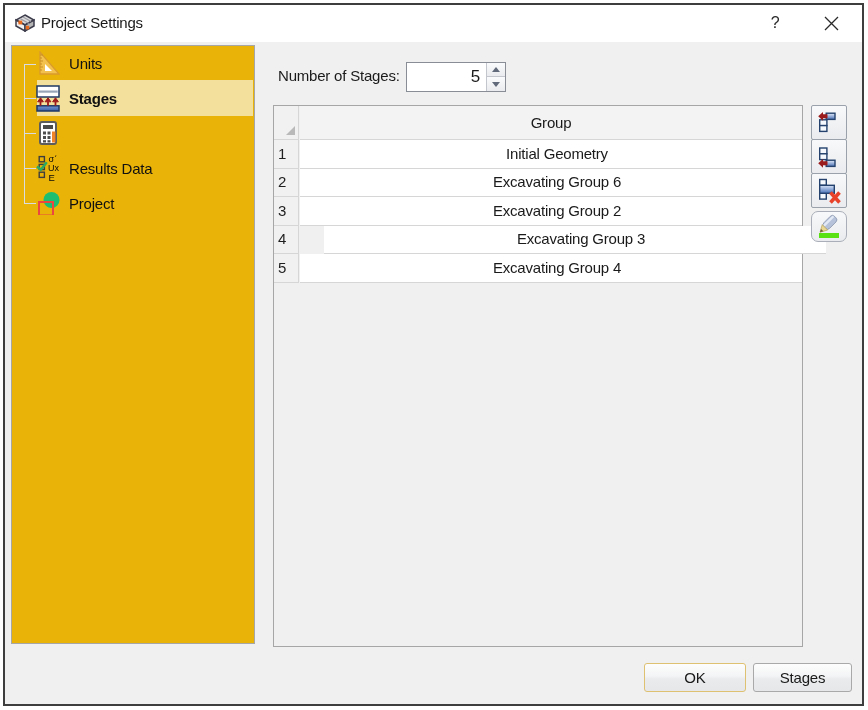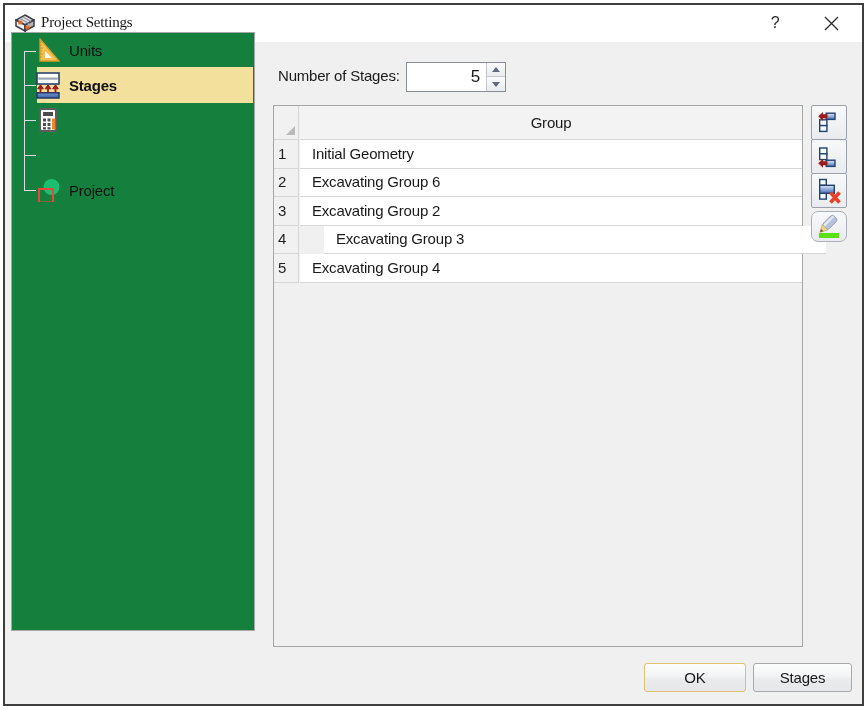--- a/index.html
+++ b/index.html
@@ -1,30 +1,30 @@
 <!DOCTYPE html>
 <html><head>
 <meta charset="utf-8">
 <style>
 * { margin:0; padding:0; box-sizing:border-box; }
 html,body { width:868px; height:710px; background:#ffffff; font-family:"Liberation Sans",sans-serif; letter-spacing:-0.2px; }
 .win { position:absolute; left:3px; top:3px; width:861px; height:703px; border:2px solid #3e3e3e; background:#f0f0f0; }
 .abs { position:absolute; }
 .titlebar { position:absolute; left:0; top:0; width:857px; height:37px; background:#ffffff; }
-.title { position:absolute; left:36px; top:0; height:35px; line-height:35px; font-size:15px; color:#191919;font-family:Liberation Serif, serif; }
+.title { position:absolute; left:36px; top:0; height:35px; line-height:35px; font-size:15px; color:#191919; }
 .tbtn { position:absolute; top:0; height:37px; line-height:36px; text-align:center; color:#2a2a2a; }
-.panel { position:absolute; left:6px; top:27px; width:244px; height:599px; background:#15803d; border:1px solid #a6a6a6; }
+.panel { position:absolute; left:6px; top:40px; width:244px; height:599px; background:#eab308; border:1px solid #a6a6a6; }
 .trow { position:absolute; left:0; width:242px; height:35px; }
 .tlabel { position:absolute; left:57px; top:0; height:35px; line-height:35px; font-size:15px; color:#111; }
 .ticon { position:absolute; left:24px; top:5px; width:24px; height:24px; }
 .conn { position:absolute; background:#d9dce1; }
 .grid { position:absolute; left:268px; top:100px; width:530px; height:542px; border:1px solid #a6a6a6; background:#f0f0f0; }
 .gcell { position:absolute; font-size:15px; color:#1a1a1a; }
 .rowhdr { position:absolute; left:0; width:25px; background:#f1f1f1; border-right:1px solid #d6d6d6; border-bottom:1px solid #d6d6d6; font-size:15px; color:#1f1f1f; text-align:left; padding-left:4px; }
-.namecell { position:absolute; left:26px; width:502px; background:#ffffff; border-bottom:1px solid #d6d6d6; font-size:15px; color:#1a1a1a; padding-left:12px; }
+.namecell { position:absolute; left:26px; width:502px; background:#ffffff; border-bottom:1px solid #d6d6d6; font-size:15px; color:#1a1a1a; padding-left:12px;text-align:center; }
 .sbtn { position:absolute; left:806px; width:36px; height:35px; border:1px solid #9aa1ab; background:linear-gradient(180deg,#f8f9fa 0%,#f1f2f4 50%,#e9ebee 100%); border-radius:2px; }
 .btn { position:absolute; top:658px; height:29px; border-radius:3px; background:linear-gradient(180deg,#fdfdfd 0%,#f3f4f5 45%,#e9ebec 55%,#e5e7e9 100%); font-size:15px; color:#1a1a1a; text-align:center; line-height:27px; }
 .spinbox { position:absolute; left:401px; top:57px; width:100px; height:30px; border:1px solid #888d96; background:#ffffff; }
 </style>
 </head>
 <body>
 <div class="win">
 
   <div class="titlebar"></div>
   <svg class="abs" style="left:10px;top:9px" width="20" height="18" viewBox="0 0 20 18">
@@ -89,20 +89,34 @@
             <rect x="11.5" y="10.5" width="3" height="3"></rect>
           <rect x="7" y="15" width="3" height="3"></rect>
             <rect x="11.5" y="15" width="3" height="3"></rect>
           <rect x="7" y="19.2" width="3" height="2.3"></rect>
             <rect x="11.5" y="19.2" width="3" height="2.3"></rect>
         </g>
         <rect x="16" y="10.5" width="3.4" height="11" fill="#f08428"></rect>
       </svg>
     </div>
 
+    <div class="trow" style="top:105px;">
+      <svg class="ticon" style="top:4px;height:27px;" viewBox="0 0 24 27">
+        <g fill="none" stroke="#3d3d3d" stroke-width="1.4">
+          <rect x="3.2" y="1.6" width="5.2" height="5.2"></rect>
+          <rect x="3.2" y="9.4" width="5.2" height="5.2"></rect>
+          <rect x="3.2" y="17.2" width="5.2" height="5.2"></rect>
+        </g>
+        <text x="12.5" y="7.4" font-size="9" fill="#0a0a0a" font-family="Liberation Sans" letter-spacing="0">σˊ</text>
+        <text x="12" y="16.4" font-size="9" fill="#0a0a0a" font-family="Liberation Sans" letter-spacing="0">Ux</text>
+        <text x="12.5" y="25.6" font-size="9.5" fill="#0a0a0a" font-family="Liberation Sans" letter-spacing="0">E</text>
+        <path d="M1 11.5 L4.8 14.8 L10.8 7.2" stroke="#2aa962" stroke-width="2.5" fill="none"></path>
+      </svg>
+      <div class="tlabel">Results Data</div>
+    </div>
 
     <div class="trow" style="top:140px;">
       <svg class="ticon" viewBox="0 0 24 24">
         <circle cx="15.5" cy="9" r="8" fill="#1dbe70"></circle>
         <rect x="3" y="12" width="14" height="13.5" fill="none" stroke="#e9473f" stroke-width="2" transform="translate(0,-1)"></rect>
       </svg>
       <div class="tlabel">Project</div>
     </div>
   </div>
 

